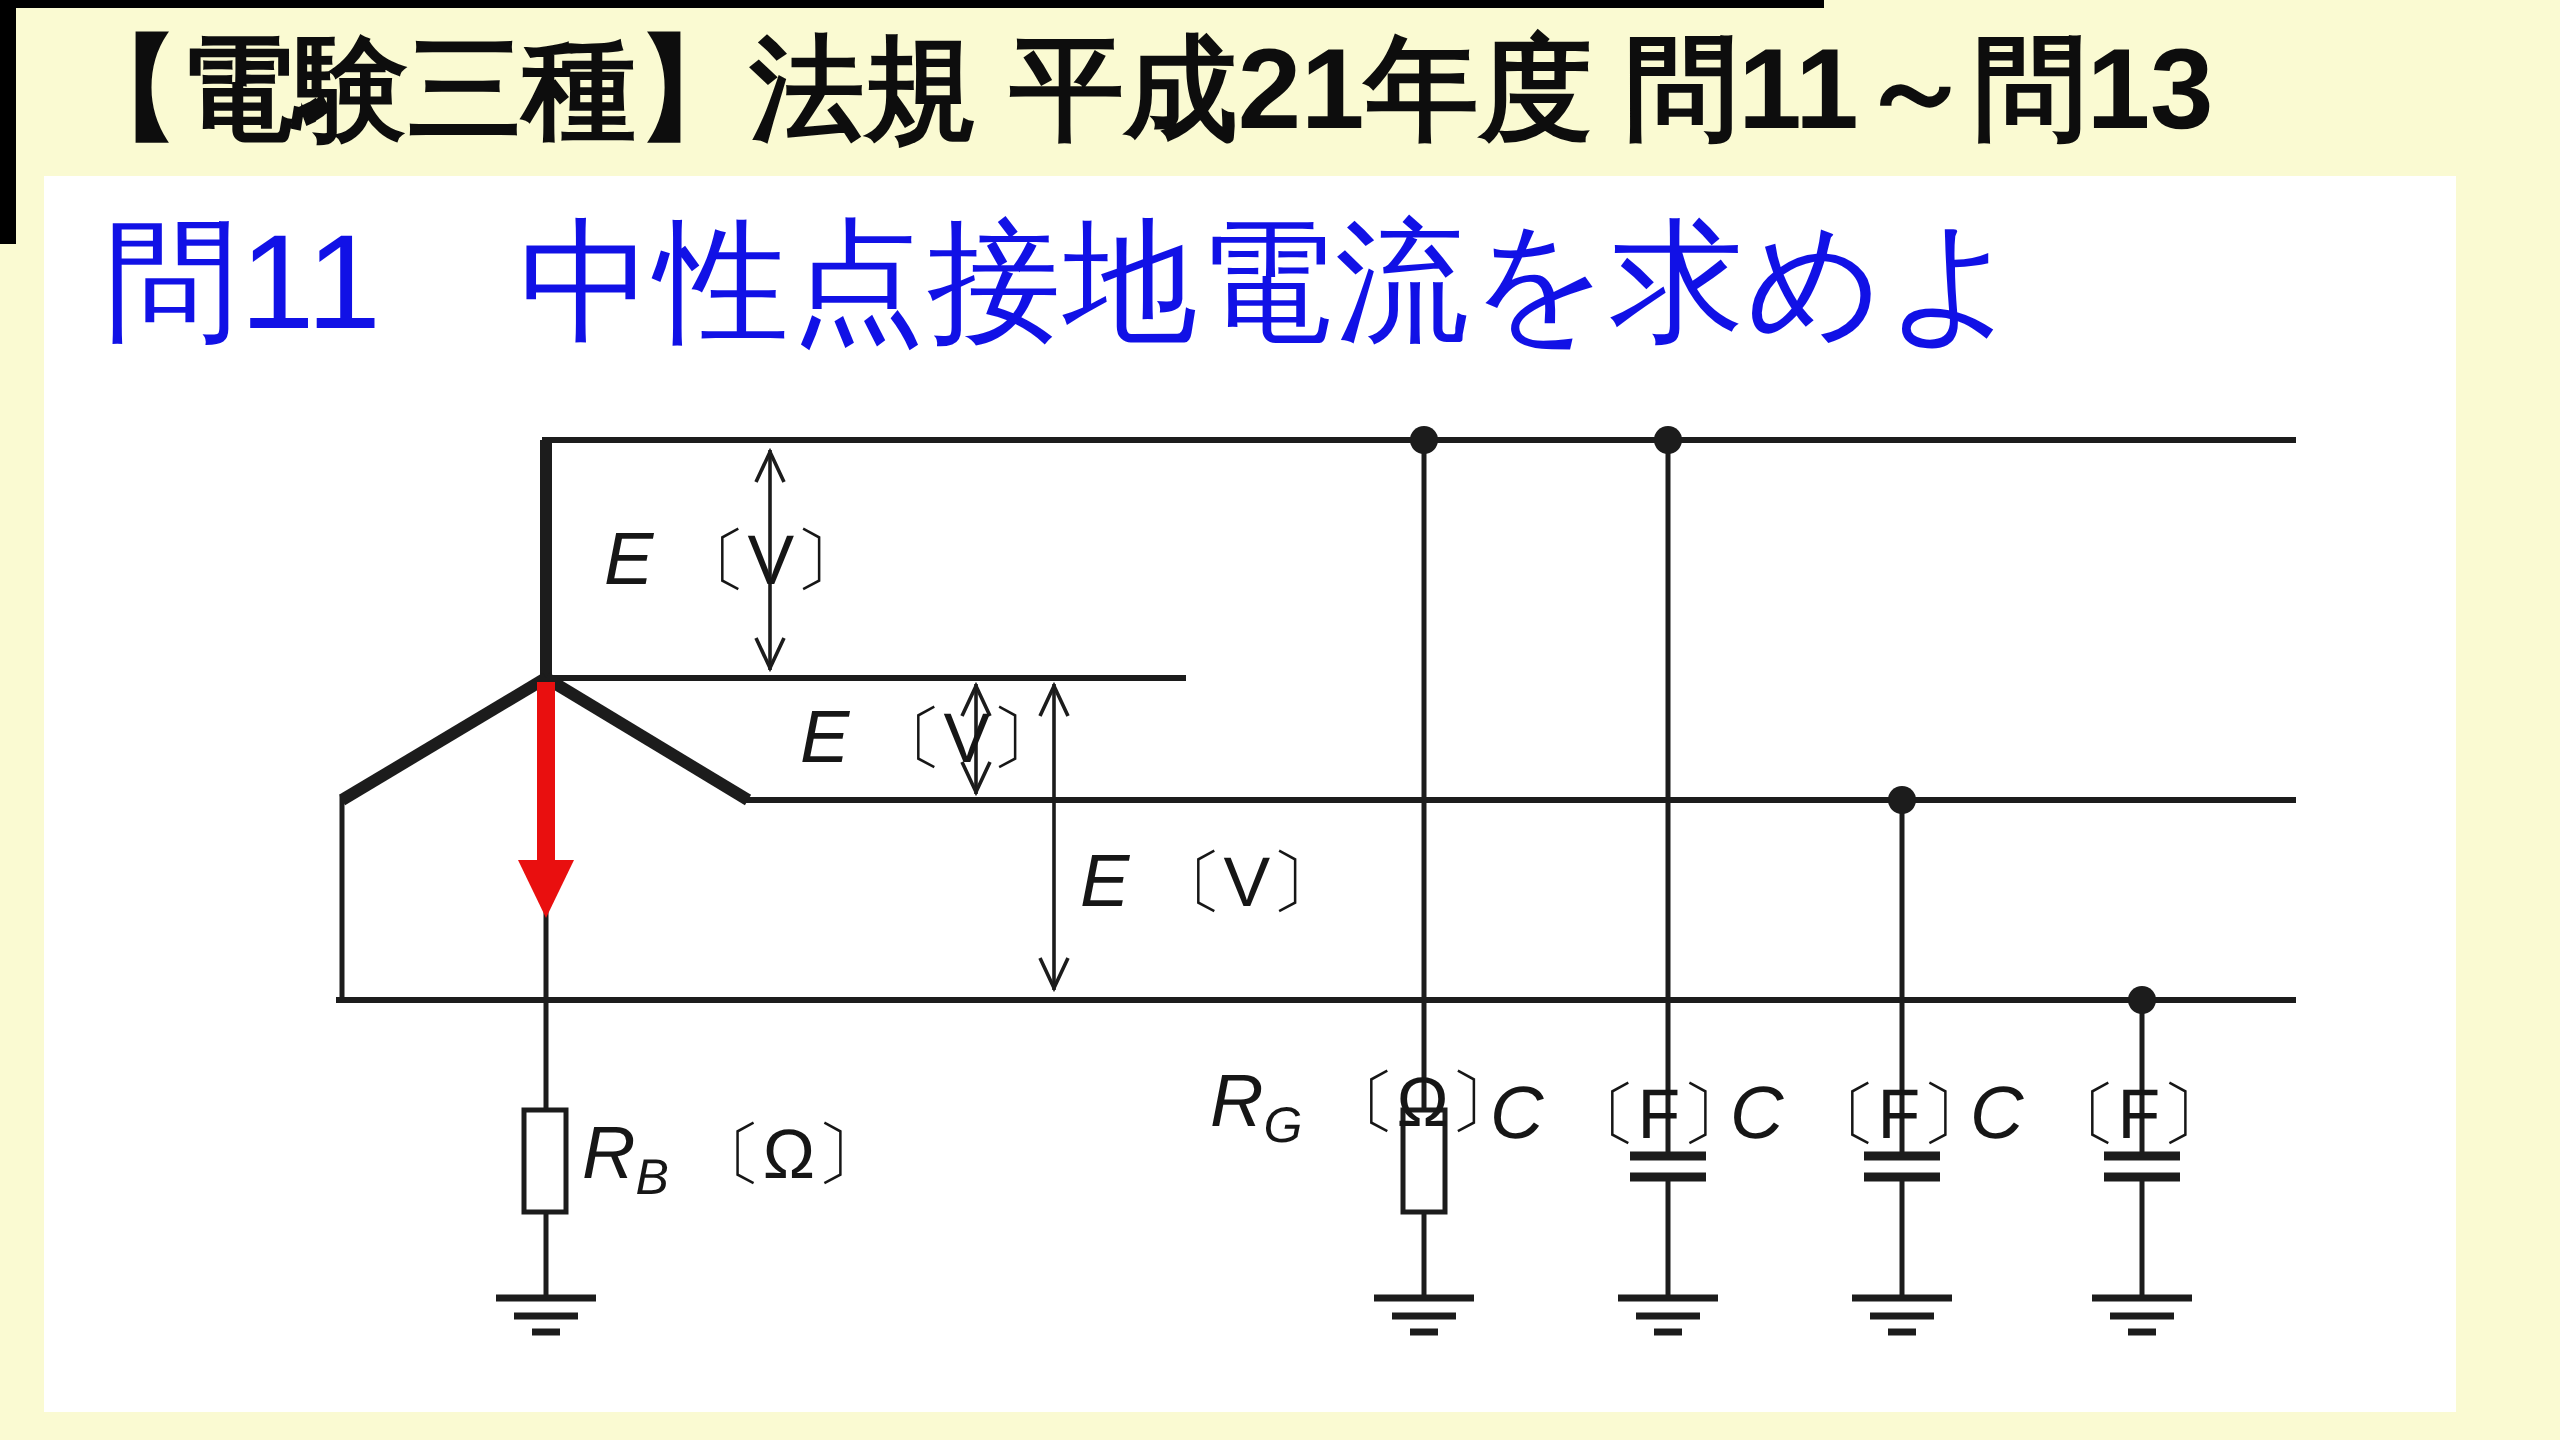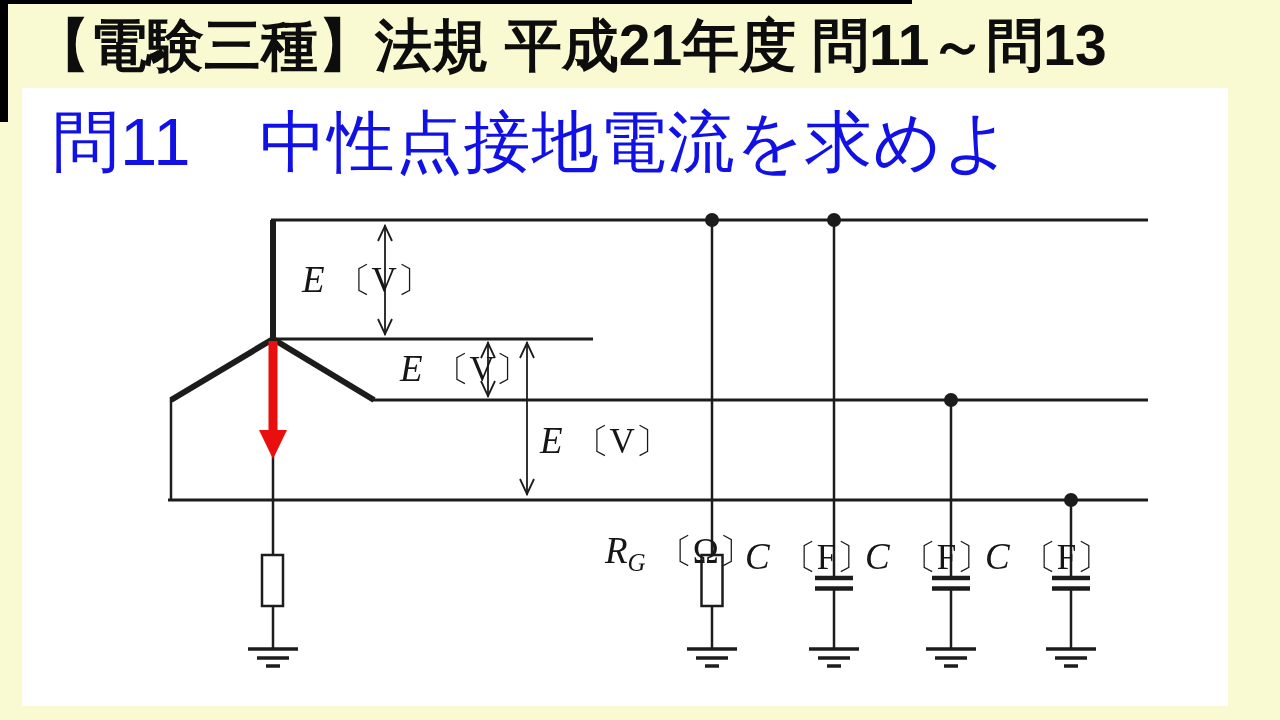--- a/index.html
+++ b/index.html
@@ -45,21 +45,21 @@
   .w25 { stroke-width:2.5; }
   .w3  { stroke-width:3; }
   .w35 { stroke-width:3.5; }
   .w45 { stroke-width:4.5; }
   .w6  { stroke-width:6; }
   .dot  { fill: var(--line-color,#1c1c1c); stroke:none; }
   .comp { fill:#ffffff; stroke: var(--line-color,#1c1c1c); stroke-width:2.5; }
   .red-fill { fill: var(--arrow-color,#e90f0f); stroke:none; }
   .clabel {
     position:absolute;
-    font-family:Liberation Serif, serif;
+    font-family:Liberation Sans, sans-serif;
     font-size:37px; color:#161616;
     line-height:1; white-space:nowrap;
   }
   .sym { font-style:italic; }
   .sub { font-style:italic; font-size:25px; vertical-align:-8px; line-height:0; }
   .unit { font-size:35px; margin-left:12px; font-style:normal; }
 </style>
 </head>
 <body>
 
@@ -167,20 +167,23 @@
 
   <div class="clabel" style="left:302px; top:261px;">
     <span class="sym">E</span><span class="unit">〔V〕</span>
   </div>
   <div class="clabel" style="left:400px; top:350px;">
     <span class="sym">E</span><span class="unit">〔V〕</span>
   </div>
   <div class="clabel" style="left:540px; top:422px;">
     <span class="sym">E</span><span class="unit">〔V〕</span>
   </div>
+  <div class="clabel" style="left:291px; top:558px;">
+    <span class="sym">R</span><sub class="sub">B</sub><span class="unit">〔Ω〕</span>
+  </div>
   <div class="clabel" style="left:605px; top:532px;">
     <span class="sym">R</span><sub class="sub">G</sub><span class="unit">〔Ω〕</span>
   </div>
   <div class="clabel" style="left:745px; top:538px;">
     <span class="sym">C</span><span class="unit">〔F〕</span>
   </div>
   <div class="clabel" style="left:865px; top:538px;">
     <span class="sym">C</span><span class="unit">〔F〕</span>
   </div>
   <div class="clabel" style="left:985px; top:538px;">

